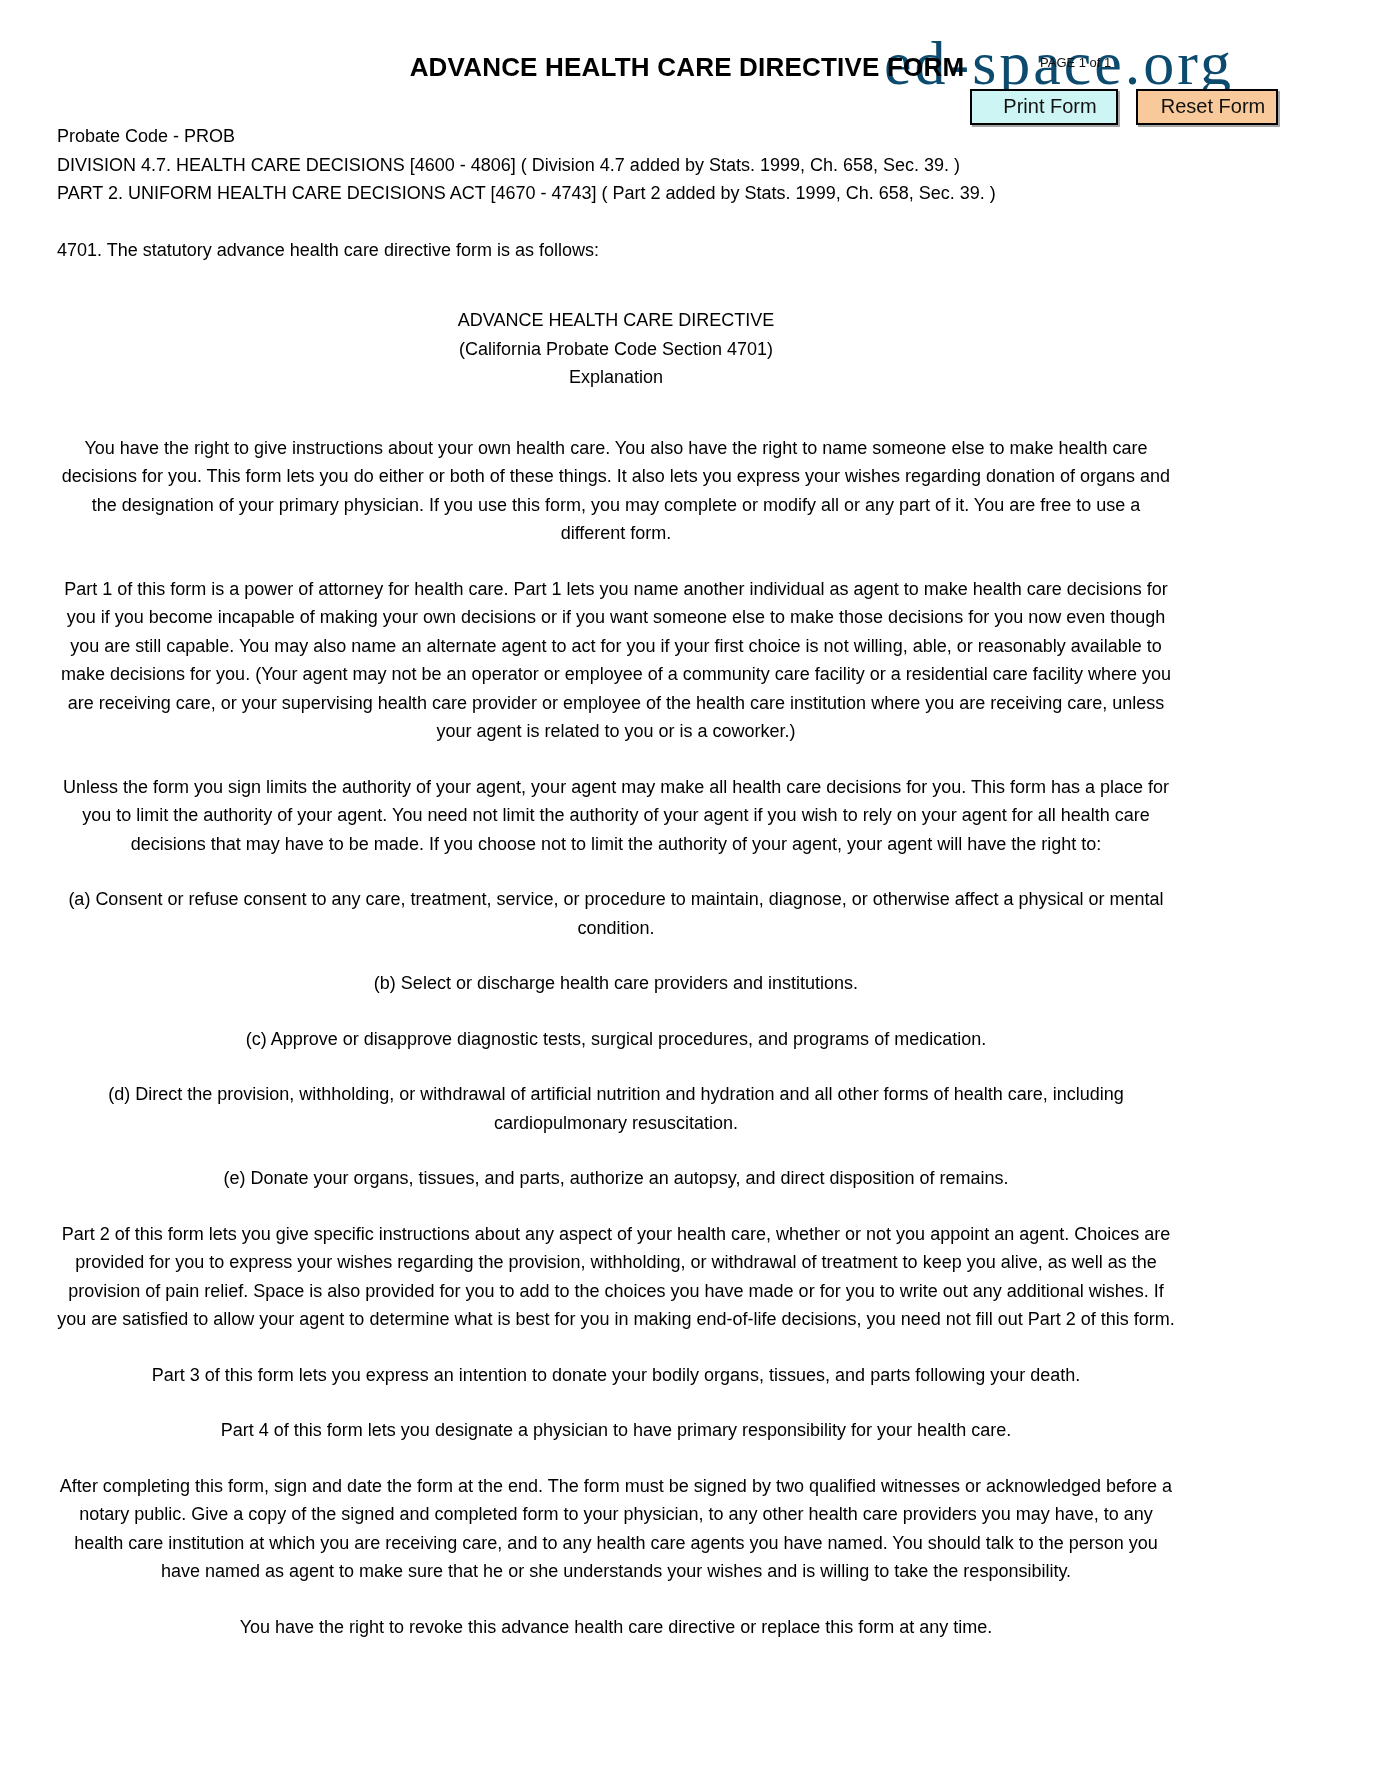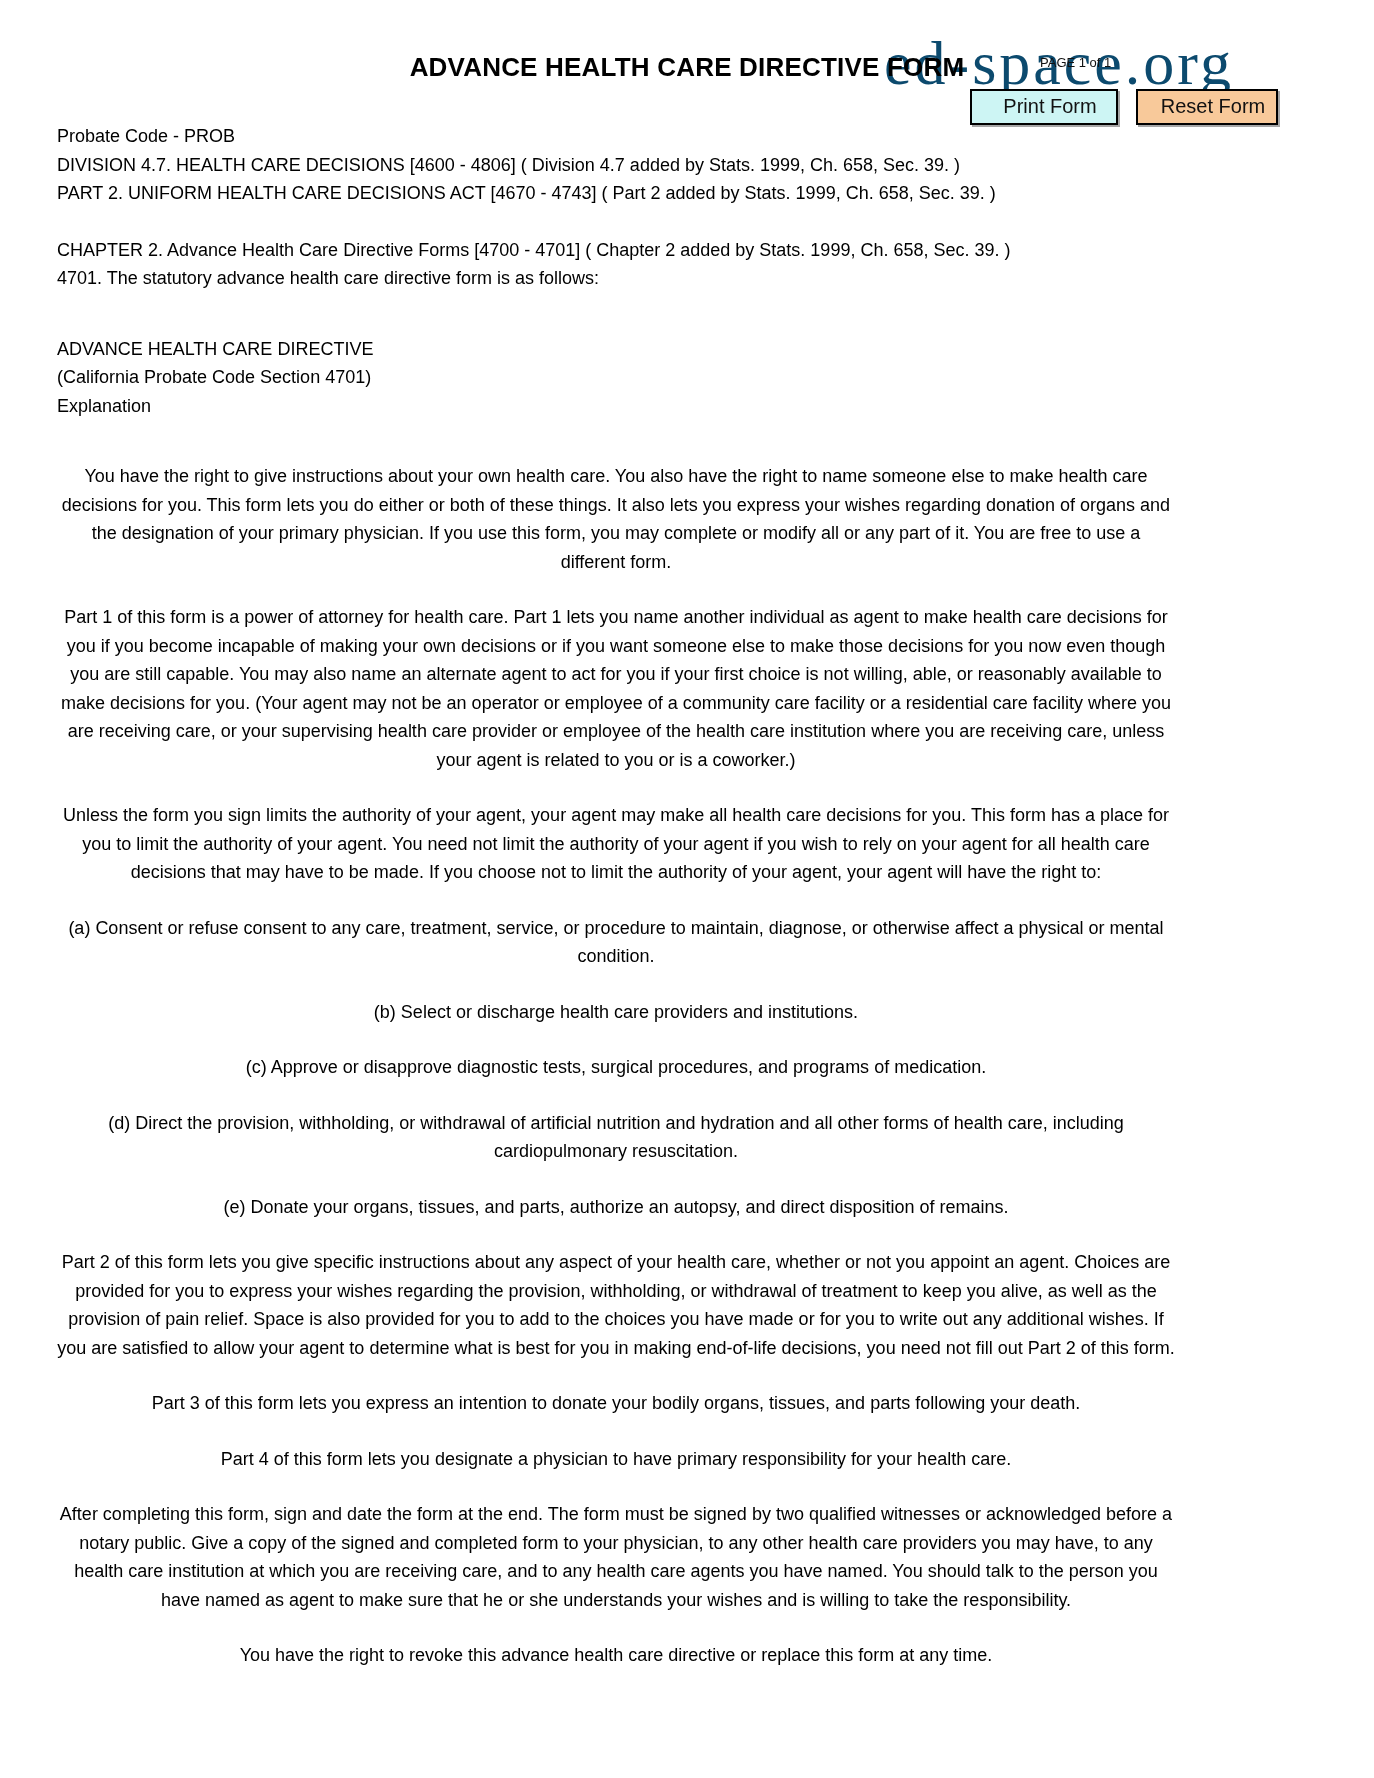--- a/index.html
+++ b/index.html
@@ -92,21 +92,21 @@
     left: 57px;
     width: 1118px;
     font-size: 18px;
     line-height: 28.5px;
   }
 
   .statute-line { white-space: nowrap; }
   .block-gap { height: 28px; }
   .small-gap { height: 14px; }
 
-  .centered { }
+  .centered { text-align: center; }
 
   p.para {
     margin: 0 0 0 0;
     text-align: center;
   }
   .para + .spacer { height: 27px; }
   .spacer { height: 27px; }
 </style>
 </head>
 <body>
@@ -125,21 +125,20 @@
   </div>
 
   <div class="content">
 
     <div class="statute-line">Probate Code - PROB</div>
     <div class="statute-line">DIVISION 4.7. HEALTH CARE DECISIONS [4600 - 4806]  ( Division 4.7 added by Stats. 1999, Ch. 658, Sec. 39. )</div>
     <div class="statute-line">PART 2. UNIFORM HEALTH CARE DECISIONS ACT [4670 - 4743]  ( Part 2 added by Stats. 1999, Ch. 658, Sec. 39. )</div>
 
     <div class="block-gap"></div>
 
-    <div class="statute-line">CHAPTER 2. Advance Health Care Directive Forms [4700 - 4701]  ( Chapter 2 added by Stats. 1999, Ch. 658, Sec. 39. )</div>
     <div class="statute-line">4701.  The statutory advance health care directive form is as follows:</div>
 
     <div class="block-gap"></div>
     <div class="small-gap"></div>
 
     <div class="centered">ADVANCE HEALTH CARE DIRECTIVE</div>
     <div class="centered">(California Probate Code Section 4701)</div>
     <div class="centered">Explanation</div>
 
     <div class="block-gap"></div>

